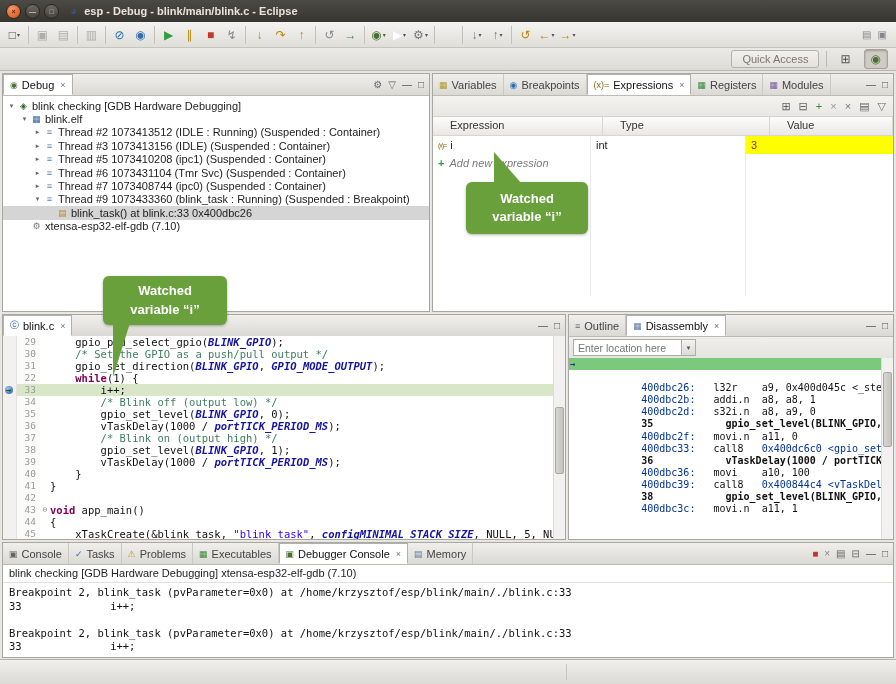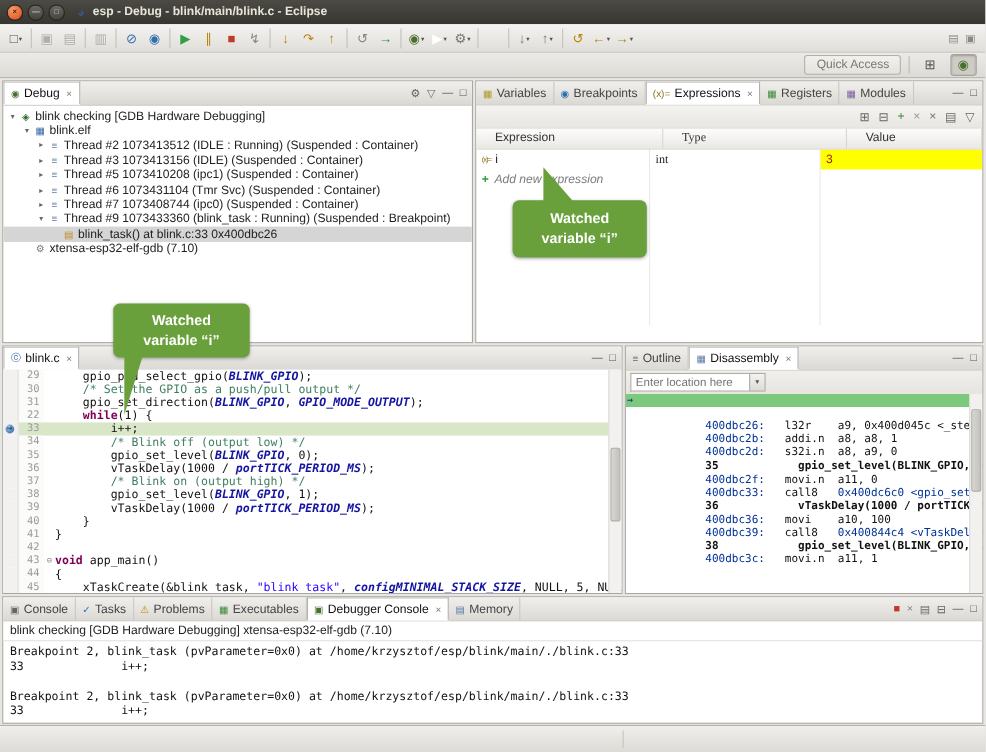--- a/index.html
+++ b/index.html
@@ -51,21 +51,21 @@
   .texp{width:11px;font-size:7px;color:#666;text-align:center;flex:none;}
   .ticn{width:13px;font-size:9px;text-align:center;flex:none;margin-right:2px;}
 
   
   .exp-toolbar{height:20px;background:linear-gradient(#f4f3f0,#e9e7e3);border-bottom:1px solid #d4d2cd;display:flex;align-items:center;justify-content:flex-end;gap:8px;padding:0 7px;color:#666;font-size:11px;}
   .exp-table{position:relative;height:179px;}
   .colline{position:absolute;top:0;bottom:0;width:1px;background:#eceae6;}
   .exp-head{display:flex;height:18px;background:linear-gradient(#fcfcfb,#eae8e5);border-bottom:1px solid #d8d6d1;color:#333;position:relative;z-index:2;}
   .exp-head>div{padding:2px 5px;border-right:1px solid #d8d6d1;box-sizing:border-box;margin-left:12px;}
   .col-expr{width:158px;flex:none;box-sizing:border-box;}
-  .col-type{width:155px;flex:none;box-sizing:border-box;font-family:Liberation Serif, serif;}
+  .col-type{width:155px;flex:none;box-sizing:border-box;}
   .col-val{flex:1;}
   .exp-row{display:flex;height:18px;align-items:stretch;position:relative;z-index:1;}
   .exp-row>div{display:flex;align-items:center;padding:0 5px;box-sizing:border-box;}
   .watch-icon{font-size:7px;color:#8a6d1a;margin-right:4px;letter-spacing:-1px;}
   .val-hl{background:var(--value-highlight);color:var(--value-text);}
   .add-row .plus{color:#2f9e44;font-weight:bold;margin-right:5px;font-size:11px;}
   .add-row .add-label{color:#7b7b7b;font-style:italic;}
 
   
   .callout{position:absolute;background:var(--callout);color:#fff;border-radius:6px;display:flex;align-items:center;justify-content:center;text-align:center;font-size:13px;font-weight:bold;line-height:1.4;z-index:60;box-shadow:0 1px 3px rgba(0,0,0,.3);}

